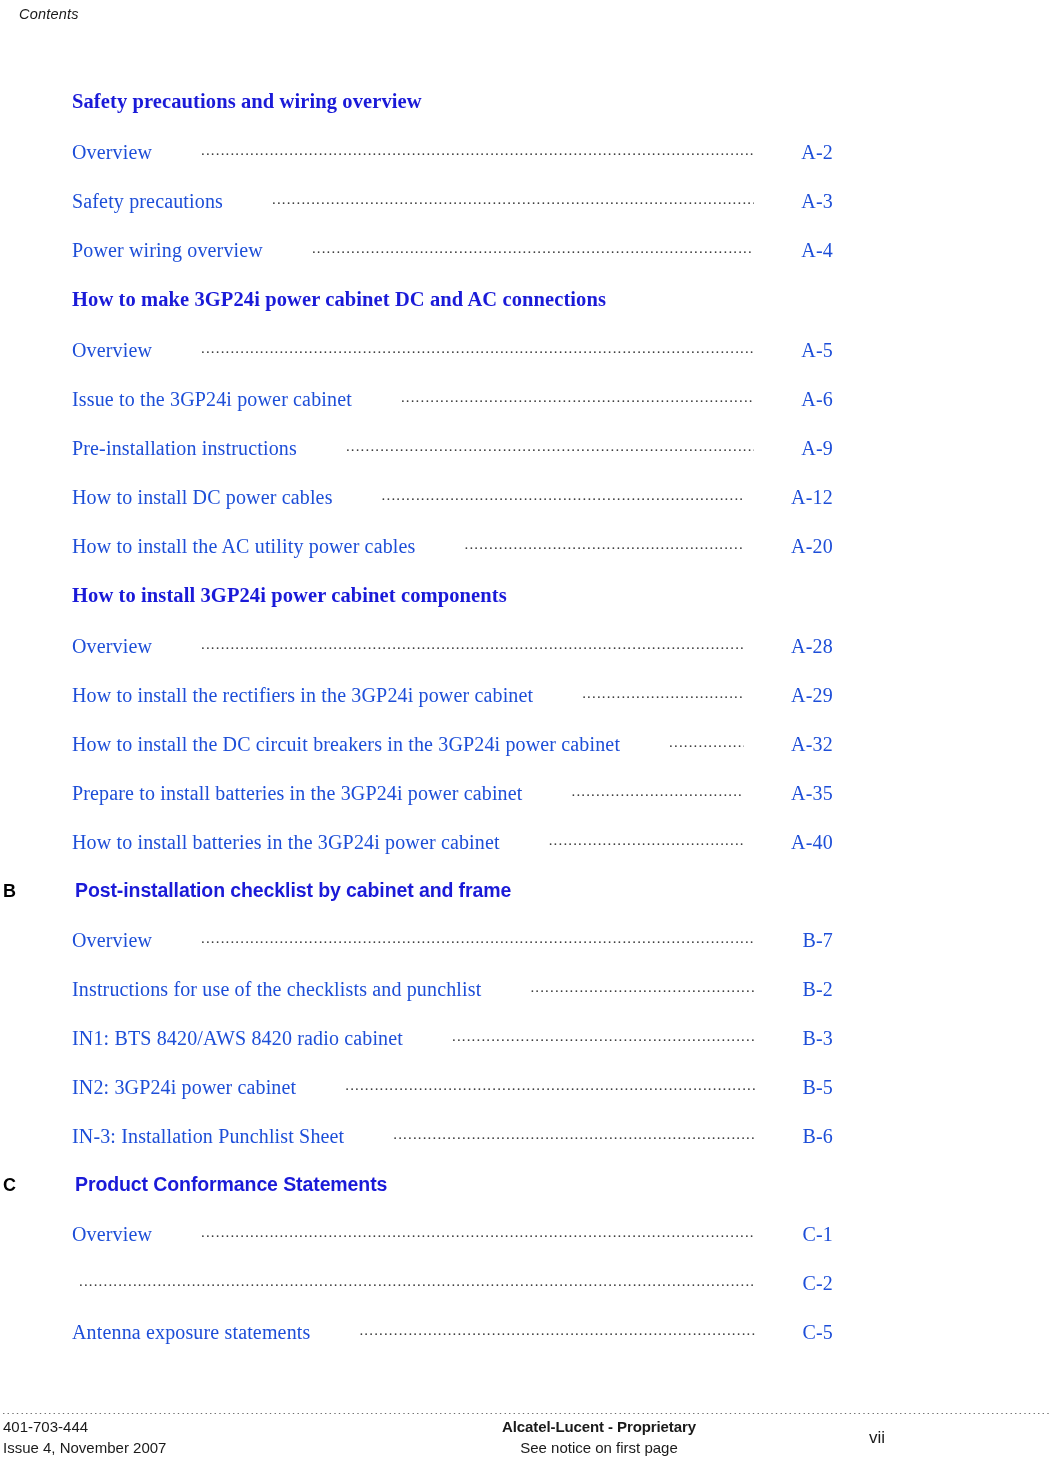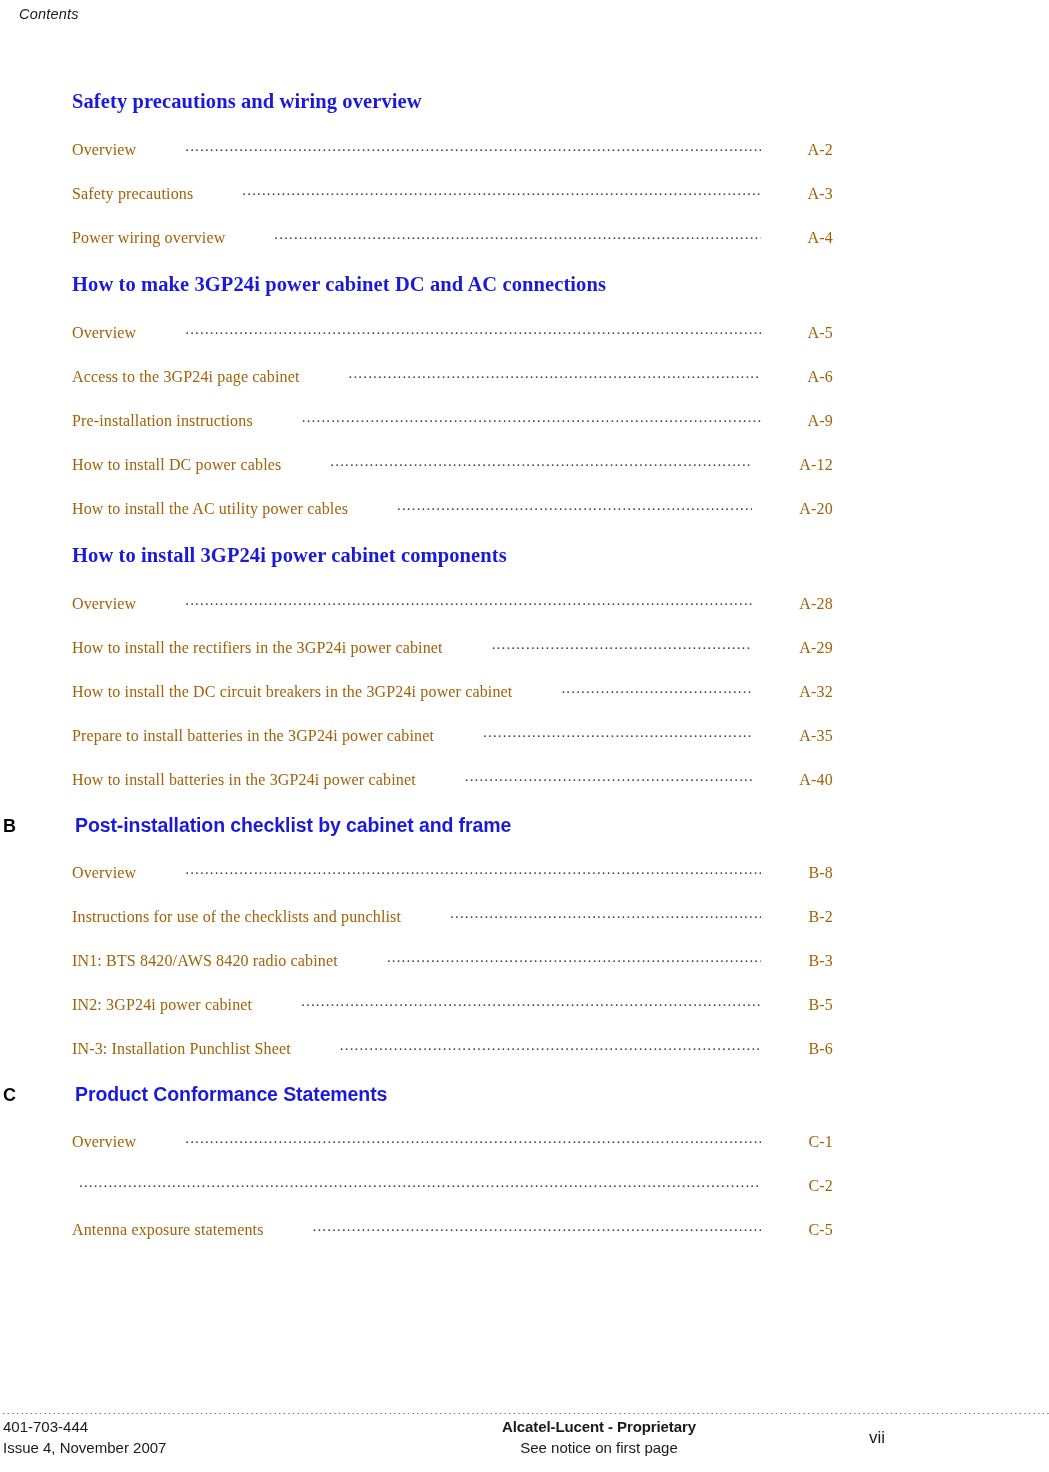--- a/index.html
+++ b/index.html
@@ -74,22 +74,22 @@
 
   
   .entry {
     display: flex;
     align-items: baseline;
     margin-left: 72px;
     margin-right: 7px;
     margin-top: 20px;
     margin-bottom: 20px;
     font-family: "Liberation Serif", serif;
-    font-size: 16px;
-    color: #a16207;
+    font-size: 20px;
+    color: #1d4ed8;
     white-space: nowrap;
     gap: 42px;
   }
   .entry-label {
     flex: 0 0 auto;
     letter-spacing: 0.15px;
   }
   .entry-leader {
     flex: 1 1 auto;
     overflow: hidden;
@@ -194,21 +194,21 @@
       <span class="entry-leader"></span>
       <span class="entry-page">A-4</span>
     </div>
     <div class="section-head">How to make 3GP24i power cabinet DC and AC connections</div>
     <div class="entry">
       <span class="entry-label">Overview</span>
       <span class="entry-leader"></span>
       <span class="entry-page">A-5</span>
     </div>
     <div class="entry">
-      <span class="entry-label">Access to the 3GP24i page cabinet</span>
+      <span class="entry-label">Issue to the 3GP24i power cabinet</span>
       <span class="entry-leader"></span>
       <span class="entry-page">A-6</span>
     </div>
     <div class="entry">
       <span class="entry-label">Pre-installation instructions</span>
       <span class="entry-leader"></span>
       <span class="entry-page">A-9</span>
     </div>
     <div class="entry">
       <span class="entry-label">How to install DC power cables</span>
@@ -246,21 +246,21 @@
       <span class="entry-leader"></span>
       <span class="entry-page">A-40</span>
     </div>
     <div class="appendix-row">
       <div class="appendix-letter">B</div>
       <div class="appendix-title">Post-installation checklist by cabinet and frame</div>
     </div>
     <div class="entry">
       <span class="entry-label">Overview</span>
       <span class="entry-leader"></span>
-      <span class="entry-page">B-8</span>
+      <span class="entry-page">B-7</span>
     </div>
     <div class="entry">
       <span class="entry-label">Instructions for use of the checklists and punchlist</span>
       <span class="entry-leader"></span>
       <span class="entry-page">B-2</span>
     </div>
     <div class="entry">
       <span class="entry-label">IN1: BTS 8420/AWS 8420 radio cabinet</span>
       <span class="entry-leader"></span>
       <span class="entry-page">B-3</span>

